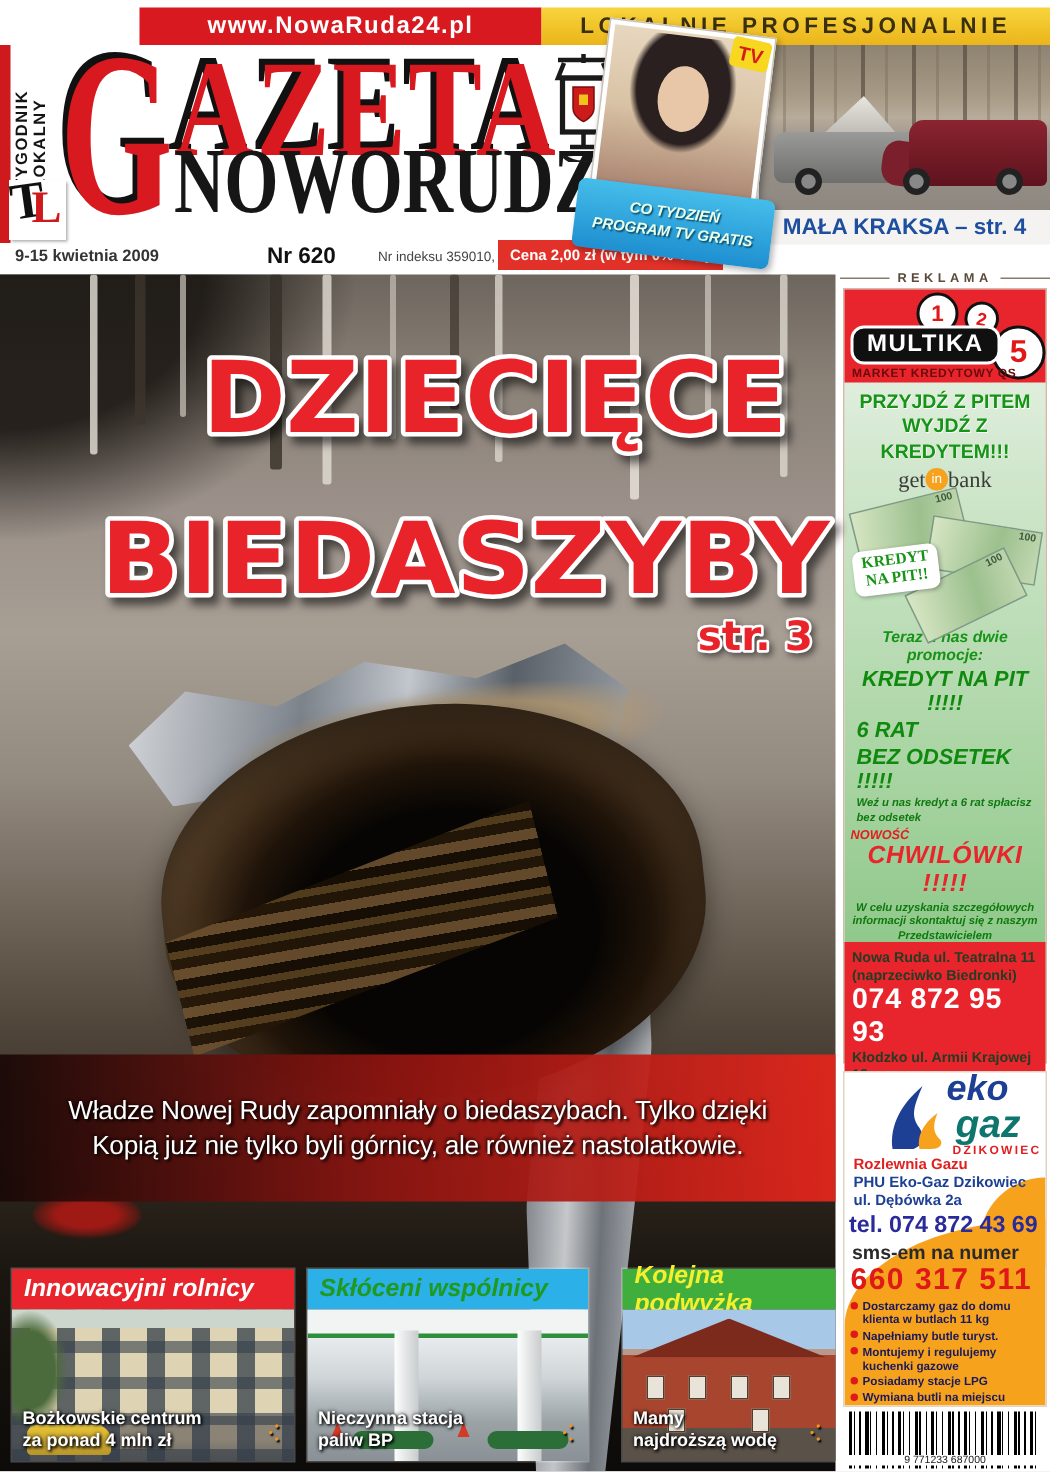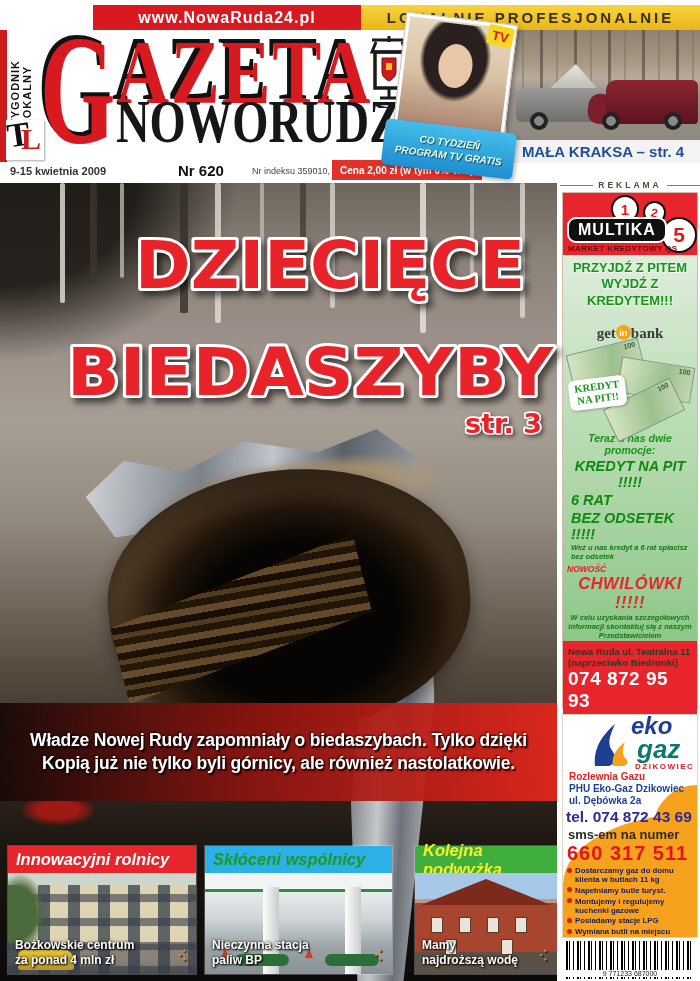--- a/index.html
+++ b/index.html
@@ -77,21 +77,21 @@
        background:repeating-linear-gradient(4deg,#6b4f2e 0 7px,#241708 7px 14px,#57401f 14px 19px,#180f05 19px 26px);
        clip-path:polygon(0 30%,100% 0,100% 72%,0 100%);opacity:.92;}
   .red-blob{position:absolute;left:22px;top:612px;width:72px;height:30px;border-radius:50%;
        background:radial-gradient(#a01a15 0 40%,rgba(120,20,15,.4) 70%,transparent 75%);filter:blur(1px);}
   .headline-svg{position:absolute;left:0;top:202px;width:557px;height:210px;z-index:6;filter:drop-shadow(4px 5px 3px rgba(0,0,0,.55));}
   .str3-svg{position:absolute;left:430px;top:403px;width:120px;height:42px;z-index:6;filter:drop-shadow(2px 2px 2px rgba(0,0,0,.5));}
   svg text{font-family:"DejaVu Sans",sans-serif;font-weight:bold;}
   .deck{position:absolute;left:0;top:703px;width:557px;height:98px;z-index:5;
         background:linear-gradient(90deg,rgba(25,8,6,.93) 0%,rgba(140,20,16,.93) 45%,rgba(226,38,28,.95) 100%);
         display:flex;flex-direction:column;justify-content:center;gap:2px;padding:0 10px;box-sizing:border-box;}
-  .deck div{color:#fff;font-weight:bold;font-size:17.5px;text-align:center;letter-spacing:-.2px;
+  .deck div{color:#fff;font-weight:normal;font-size:17.5px;text-align:center;letter-spacing:-.2px;
         text-shadow:1.5px 1.5px 2px #000,-1px -1px 2px rgba(0,0,0,.7);}
   
   .teaser{position:absolute;top:846px;height:128px;z-index:7;box-shadow:0 0 0 1px rgba(255,255,255,.25);}
   .teaser .banner{height:27px;display:flex;align-items:center;padding-left:8px;font-weight:bold;font-size:16.5px;font-style:italic;}
   .teaser .tphoto{position:relative;height:101px;overflow:hidden;}
   .teaser .cap{position:absolute;left:7px;bottom:6px;color:#fff;font-weight:bold;font-size:12px;line-height:1.25;
         text-shadow:1px 1px 2px #000,0 0 3px #000;z-index:2;}
   .pagemark{position:absolute;right:10px;bottom:10px;color:#f0941e;font-weight:bold;font-size:14px;text-shadow:1px 1px 1px #000;z-index:2;}
   .t1{left:8px;width:188px;}
   .t1 .banner{background:var(--ad_red,#e8252c);color:#fff;}
@@ -124,21 +124,21 @@
   .mk-pill{position:absolute;left:4px;top:24px;background:#101010;color:#fff;font-weight:bold;font-size:16px;
            letter-spacing:1px;padding:2px 9px;border-radius:9px;border:2px solid #fff;}
   .mk-circ{position:absolute;background:#fff;border:2.5px solid #111;border-radius:50%;display:flex;align-items:center;
            justify-content:center;color:#e01818;font-weight:bold;}
   .mk-c1{left:48px;top:2px;width:24px;height:24px;font-size:15px;}
   .mk-c2{left:80px;top:8px;width:19px;height:19px;font-size:12px;transform:rotate(12deg);}
   .mk-c5{left:98px;top:24px;width:32px;height:32px;font-size:21px;}
   .mk-sub{position:absolute;left:5px;bottom:2px;color:#6a0a0a;font-weight:bold;font-size:8px;letter-spacing:.4px;}
   .mk-body{flex:1;text-align:center;padding:5px 4px 0;}
   .mk-slogan{color:#179417;font-weight:bold;font-size:13px;line-height:1.25;text-shadow:.5px .5px 0 #fff;}
-  .mk-bank{margin-top:16px;font-family:"Liberation Serif",serif;font-weight:bold;font-size:15px;color:#3c3c3c;}
+  .mk-bank{margin-top:3px;font-family:"Liberation Serif",serif;font-weight:normal;font-size:15px;color:#3c3c3c;}
   .mk-bank .in{display:inline-flex;width:15px;height:15px;border-radius:50%;background:var(--orange,#f6a21d);color:#fff;
            font-size:9px;align-items:center;justify-content:center;vertical-align:2px;font-family:"Liberation Sans",sans-serif;}
   .mk-notes{position:relative;height:86px;margin-top:2px;}
   .note{position:absolute;width:74px;height:36px;background:linear-gradient(100deg,#d7e6c4,#9cc08e 60%,#c3d8b2);
         border:1px solid #7f9a84;color:#3a5a3a;font-size:7px;font-weight:bold;text-align:right;padding:1px 3px;box-sizing:border-box;}
   .burst{position:absolute;left:2px;top:34px;background:#fff;border-radius:6px;padding:3px 6px;transform:rotate(-7deg);
         color:#179417;font-weight:bold;font-size:10.5px;line-height:1.15;box-shadow:1px 1px 3px rgba(0,0,0,.3);font-family:"Liberation Serif",serif;}
   .mk-intro{color:#179417;font-weight:bold;font-style:italic;font-size:10.5px;margin-top:2px;}
   .mk-t1{color:#0f8a0f;font-weight:bold;font-style:italic;font-size:14.5px;margin-top:2px;}
   .mk-d{color:#0f7a0f;font-weight:bold;font-style:italic;font-size:7.5px;line-height:1.25;margin-top:1px;}

